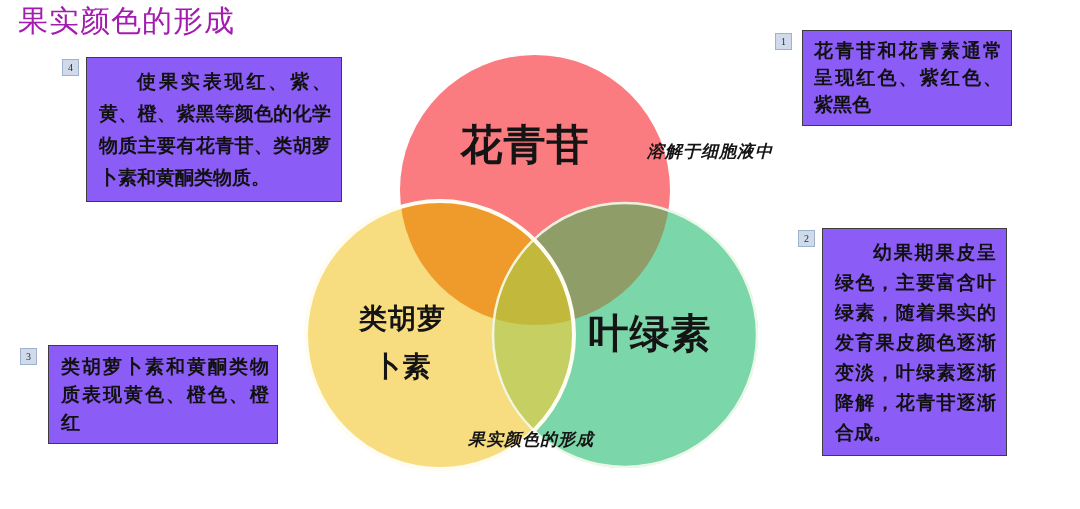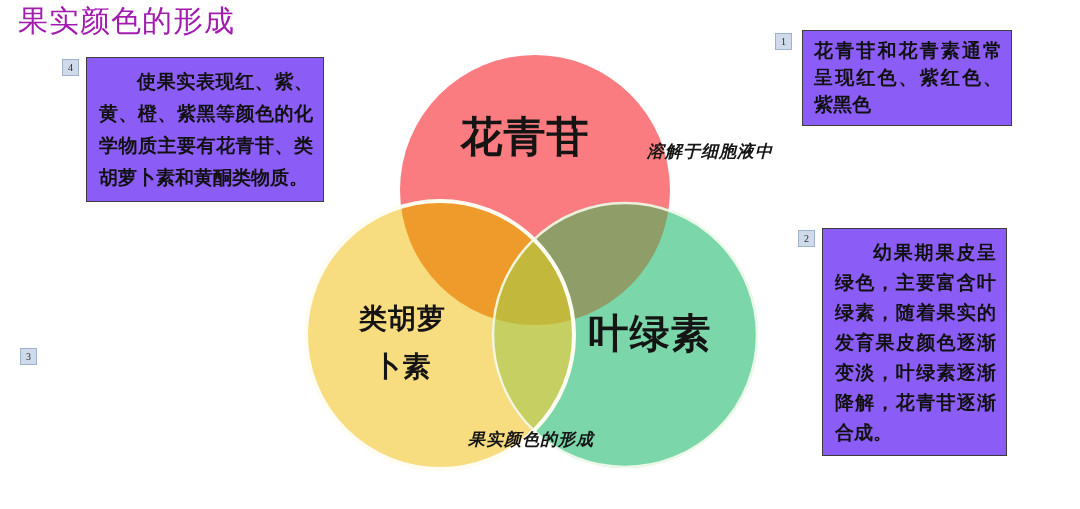--- a/index.html
+++ b/index.html
@@ -30,21 +30,21 @@
     position:absolute;
     color:#141414;
     font-weight:700;
     font-family:"DejaVu Sans","Liberation Sans",sans-serif;
     text-align:center;
     white-space:pre-line;
     letter-spacing:1px;
     pointer-events:none;
   }
   #lbl-anthocyanin{
-    left:425px;top:113px;width:200px;
+    left:425px;top:121px;width:200px;
     font-size:42px;line-height:48px;
   }
   #lbl-carotenoid{
     left:315px;top:295px;width:175px;
     font-size:28px;line-height:48px;
   }
   #lbl-chlorophyll{
     left:550px;top:310px;width:200px;
     font-size:40px;line-height:46px;
   }
@@ -92,21 +92,21 @@
   #tag1{left:775px;top:33px;}
 
   #box2{left:822px;top:228px;width:185px;padding:8px 10px 8px 12px;
         font-size:19px;line-height:30px;text-indent:2em;}
   #tag2{left:798px;top:230px;}
 
   #box3{left:48px;top:345px;width:230px;padding:6px 8px 7px 12px;
         font-size:19px;line-height:28px;}
   #tag3{left:20px;top:348px;}
 
-  #box4{left:86px;top:57px;width:238px;padding:7px 10px 8px 12px;
+  #box4{left:86px;top:57px;width:256px;padding:7px 10px 8px 12px;
         font-size:19px;line-height:32px;text-indent:2em;}
   #tag4{left:62px;top:59px;}
 </style>
 </head>
 <body>
 
 <div id="stage">
 
   <div class="page-title">果实颜色的形成</div>
 
@@ -161,19 +161,22 @@
   <div class="callout" id="box1">
     <span class="txt">花青苷和花青素通常呈现红色、紫红色、紫黑色</span>
   </div>
 
   <div class="tag" id="tag2">2</div>
   <div class="callout" id="box2">
     <span class="txt">幼果期果皮呈绿色，主要富含叶绿素，随着果实的发育果皮颜色逐渐变淡，叶绿素逐渐降解，花青苷逐渐合成。</span>
   </div>
 
   <div class="tag" id="tag3">3</div>
+  <div class="callout" id="box3">
+    <span class="txt">类胡萝卜素和黄酮类物质表现黄色、橙色、橙红</span>
+  </div>
 
   <div class="tag" id="tag4">4</div>
   <div class="callout" id="box4">
     <span class="txt">使果实表现红、紫、黄、橙、紫黑等颜色的化学物质主要有花青苷、类胡萝卜素和黄酮类物质。</span>
   </div>
 
 </div>
 
 </body></html>

